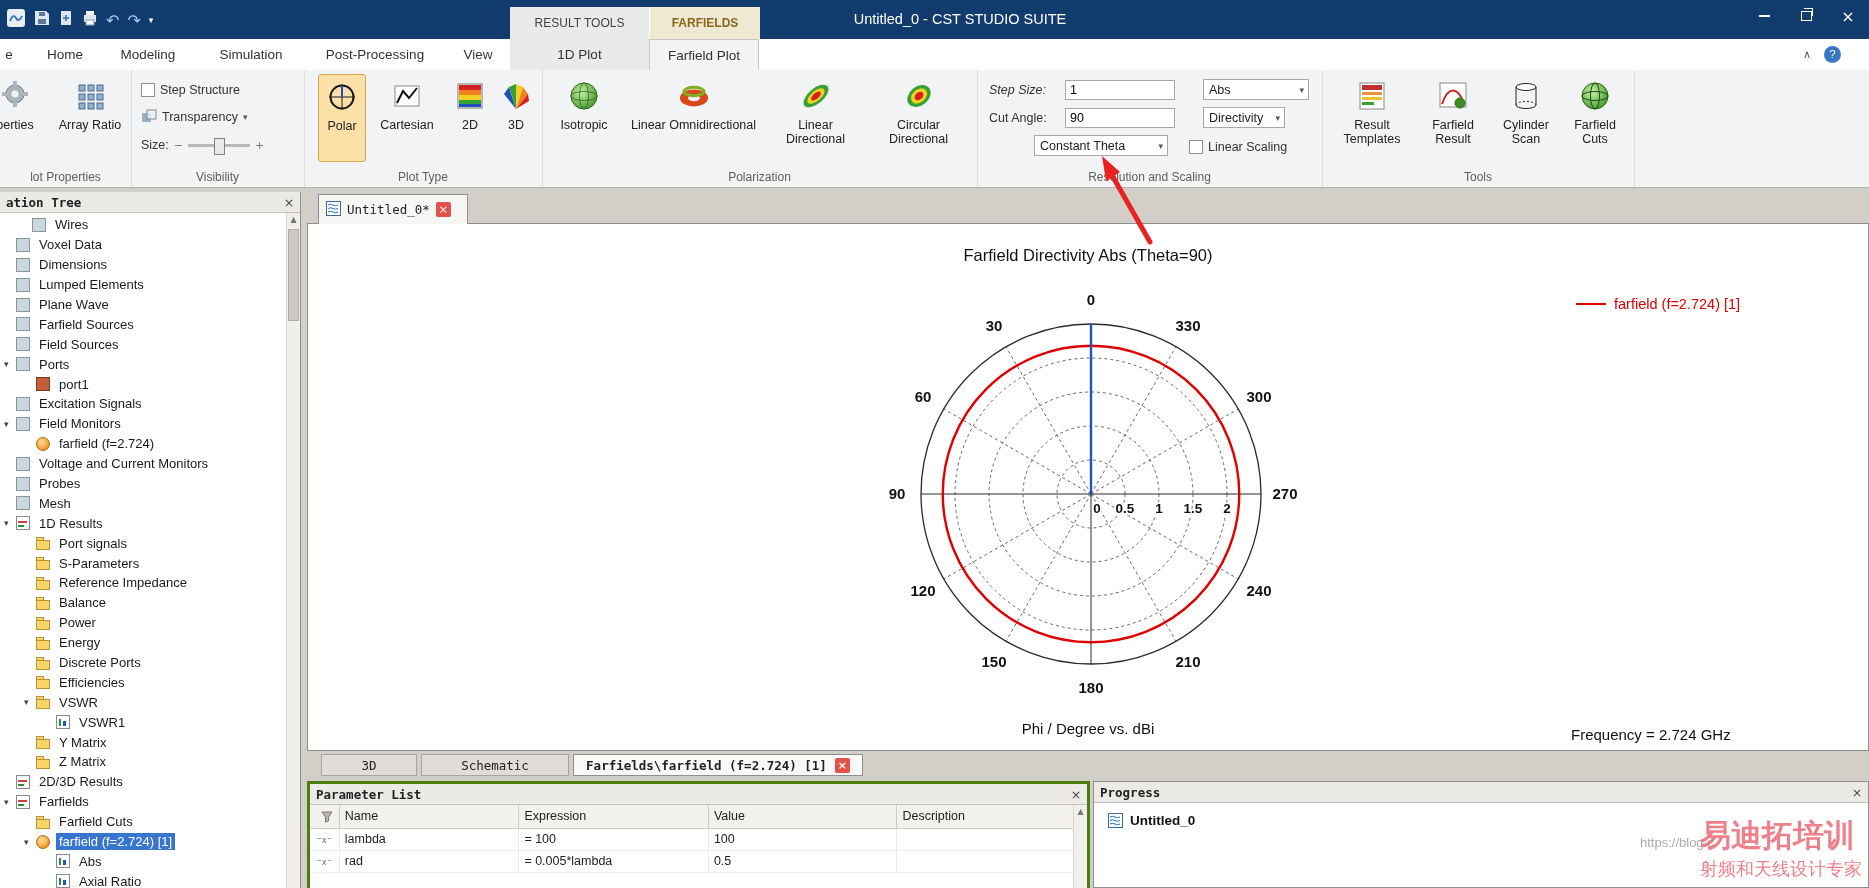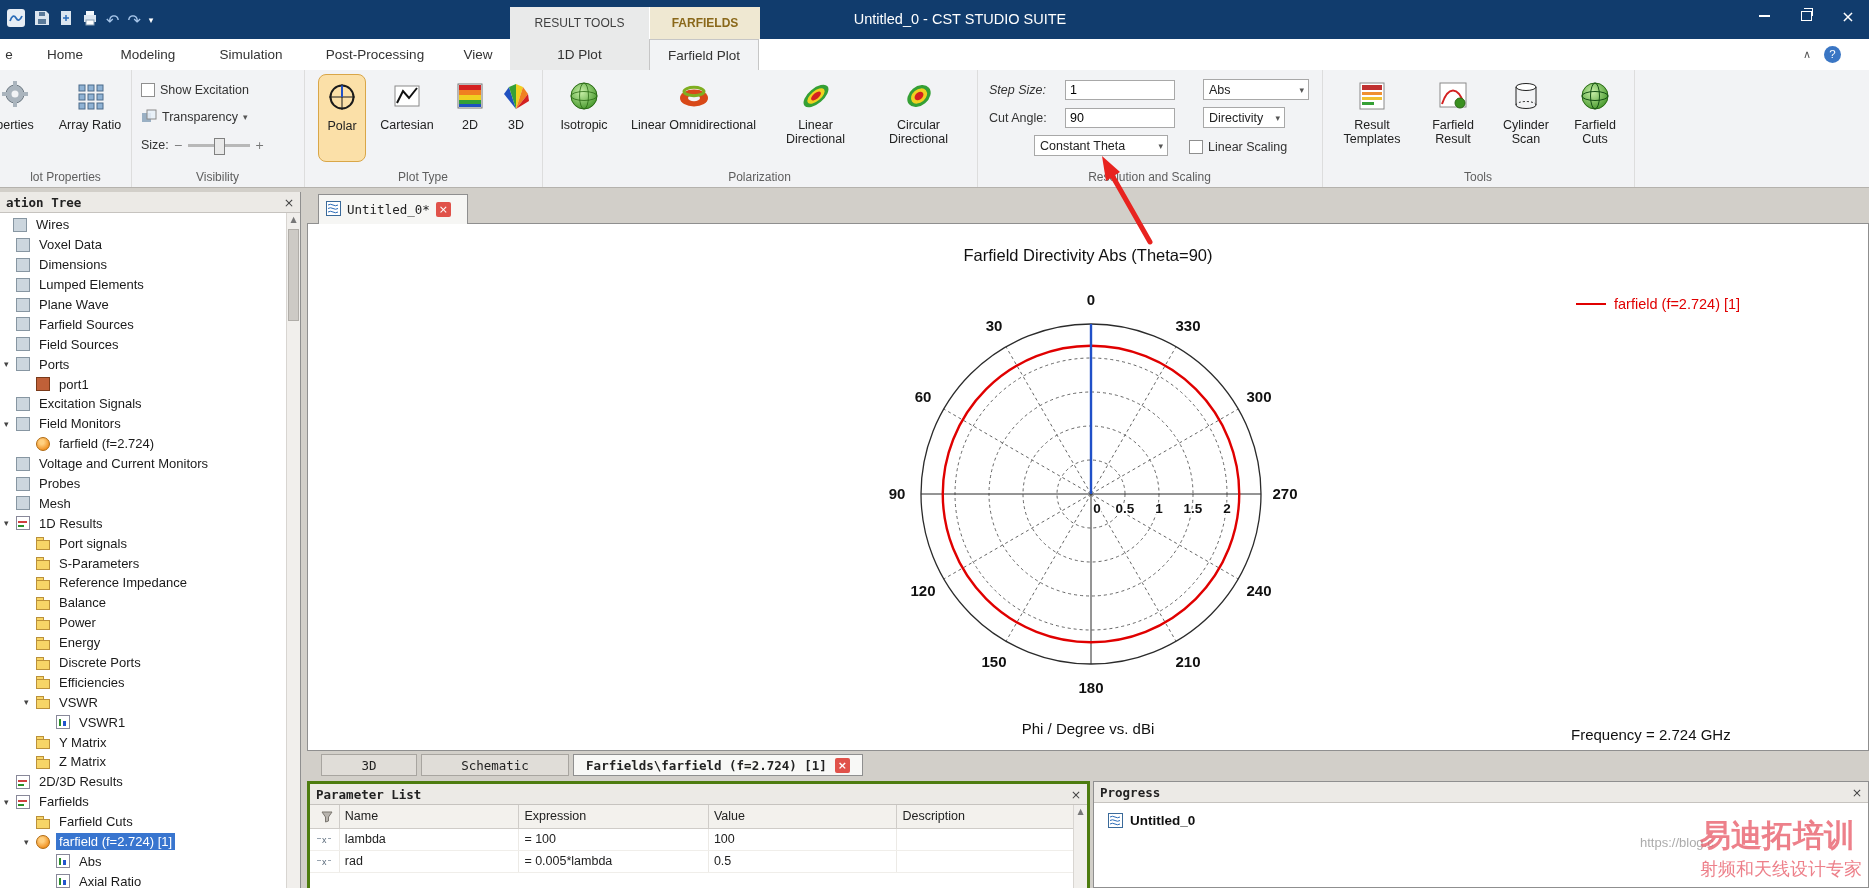--- a/index.html
+++ b/index.html
@@ -25,21 +25,21 @@
   .rtab.active{background:#f2f3f5;border:1px solid #c6c6c6;border-bottom:none;box-sizing:border-box;}
   .tr-chev{position:absolute;left:1796px;top:0;width:22px;height:31px;line-height:31px;text-align:center;color:#555;font-size:11px;font-family:"DejaVu Sans",sans-serif;}
   .helpcirc{position:absolute;left:1824px;top:7px;width:17px;height:17px;border-radius:50%;background:#3a76c4;color:#fff;font-size:11.5px;line-height:17px;text-align:center;}
   
   #ribbon{position:absolute;left:0;top:70px;width:1869px;height:117px;background:#f2f3f5;border-bottom:1px solid #b5b2ad;box-sizing:content-box;}
   .rgroup{position:absolute;top:0;height:117px;border-right:1px solid #dddddd;overflow:hidden;}
   .grp-label{position:absolute;bottom:3px;left:0;right:0;text-align:center;font-size:12px;color:#5e5e5e;white-space:nowrap;}
   .bigbtn{position:absolute;top:4px;height:88px;text-align:center;color:#222;font-size:12.5px;cursor:default;}
   .bb-icon{height:44px;display:flex;align-items:center;justify-content:center;}
   .bb-label{line-height:14px;}
-  .bigbtn.selected{background:#fbe0a8;border:1px solid #d9a648;border-radius:8px;box-sizing:border-box;}
+  .bigbtn.selected{background:#fbe0a8;border:1px solid #d9a648;border-radius:3px;box-sizing:border-box;}
   .vrow{position:absolute;left:10px;height:22px;font-size:12.5px;color:#333;display:flex;align-items:center;gap:5px;white-space:nowrap;}
   .cb{width:12px;height:12px;background:#fff;border:1px solid #8f8f8f;display:inline-block;flex:none;}
   .caret{font-size:9px;color:#555;font-family:"DejaVu Sans",sans-serif;}
   .mini{font-size:11px;color:#777;font-family:"DejaVu Sans",sans-serif;}
   .slider-track{width:62px;height:3px;background:#b8b8b8;position:relative;display:inline-block;}
   .slider-handle{position:absolute;left:26px;top:-6px;width:9px;height:15px;background:#e9e9e9;border:1px solid #808080;}
   .rlabel{position:absolute;font-size:12.5px;color:#333;white-space:nowrap;}
   .rinput{position:absolute;height:18px;border:1px solid #a8a8a8;background:#fff;font-size:12.5px;padding:0 4px;font-family:"Liberation Sans",sans-serif;}
   .rcombo{position:absolute;height:21px;border:1px solid #a8a8a8;background:#fff;font-size:12.5px;display:flex;align-items:center;padding-left:5px;box-sizing:border-box;color:#222;}
   .rcombo .caret{margin-left:auto;margin-right:4px;}
@@ -190,21 +190,21 @@
           </svg>
         </div>
       <div class="bb-label">Array Ratio</div>
     </div>
     <div class="grp-label">lot Properties</div>
   </div>
 
   <div class="rgroup" style="left:131px;width:173px;">
     <div class="vrow" style="top:9px;">
       <span class="cb"></span>
-      <span>Show Excitation</span>
+      <span>Step Structure</span>
     </div>
     <div class="vrow" style="top:36px;">
       <span><svg width="16" height="14">
             <rect x="1" y="4" width="9" height="9" fill="#9ab0c4"></rect>
             <rect x="6" y="1" width="9" height="9" fill="#e8f0f8" fill-opacity="0.85" stroke="#8a8a8a"></rect>
           </svg></span>
       <span>Transparency</span>
       <span class="caret">▾</span>
     </div>
     <div class="vrow" style="top:64px;">
@@ -398,21 +398,21 @@
     <div class="grp-label">Tools</div>
   </div>
 </div>
 
 <div id="treepanel">
   <div class="phdr">
     <span>ation Tree</span>
     <span class="x">×</span>
   </div>
   <div id="tree-content">
-      <div class="tree-row" style="padding-left: 1px;">
+      <div class="tree-row" style="padding-left: 20px;">
         <span class="tree-exp"></span>
         <span class="ti ti-component"></span>
         <span class="tree-lbl">Wires</span>
       </div>
       <div class="tree-row" style="padding-left: 4px;">
         <span class="tree-exp"></span>
         <span class="ti ti-component"></span>
         <span class="tree-lbl">Voxel Data</span>
       </div>
       <div class="tree-row" style="padding-left: 4px;">

